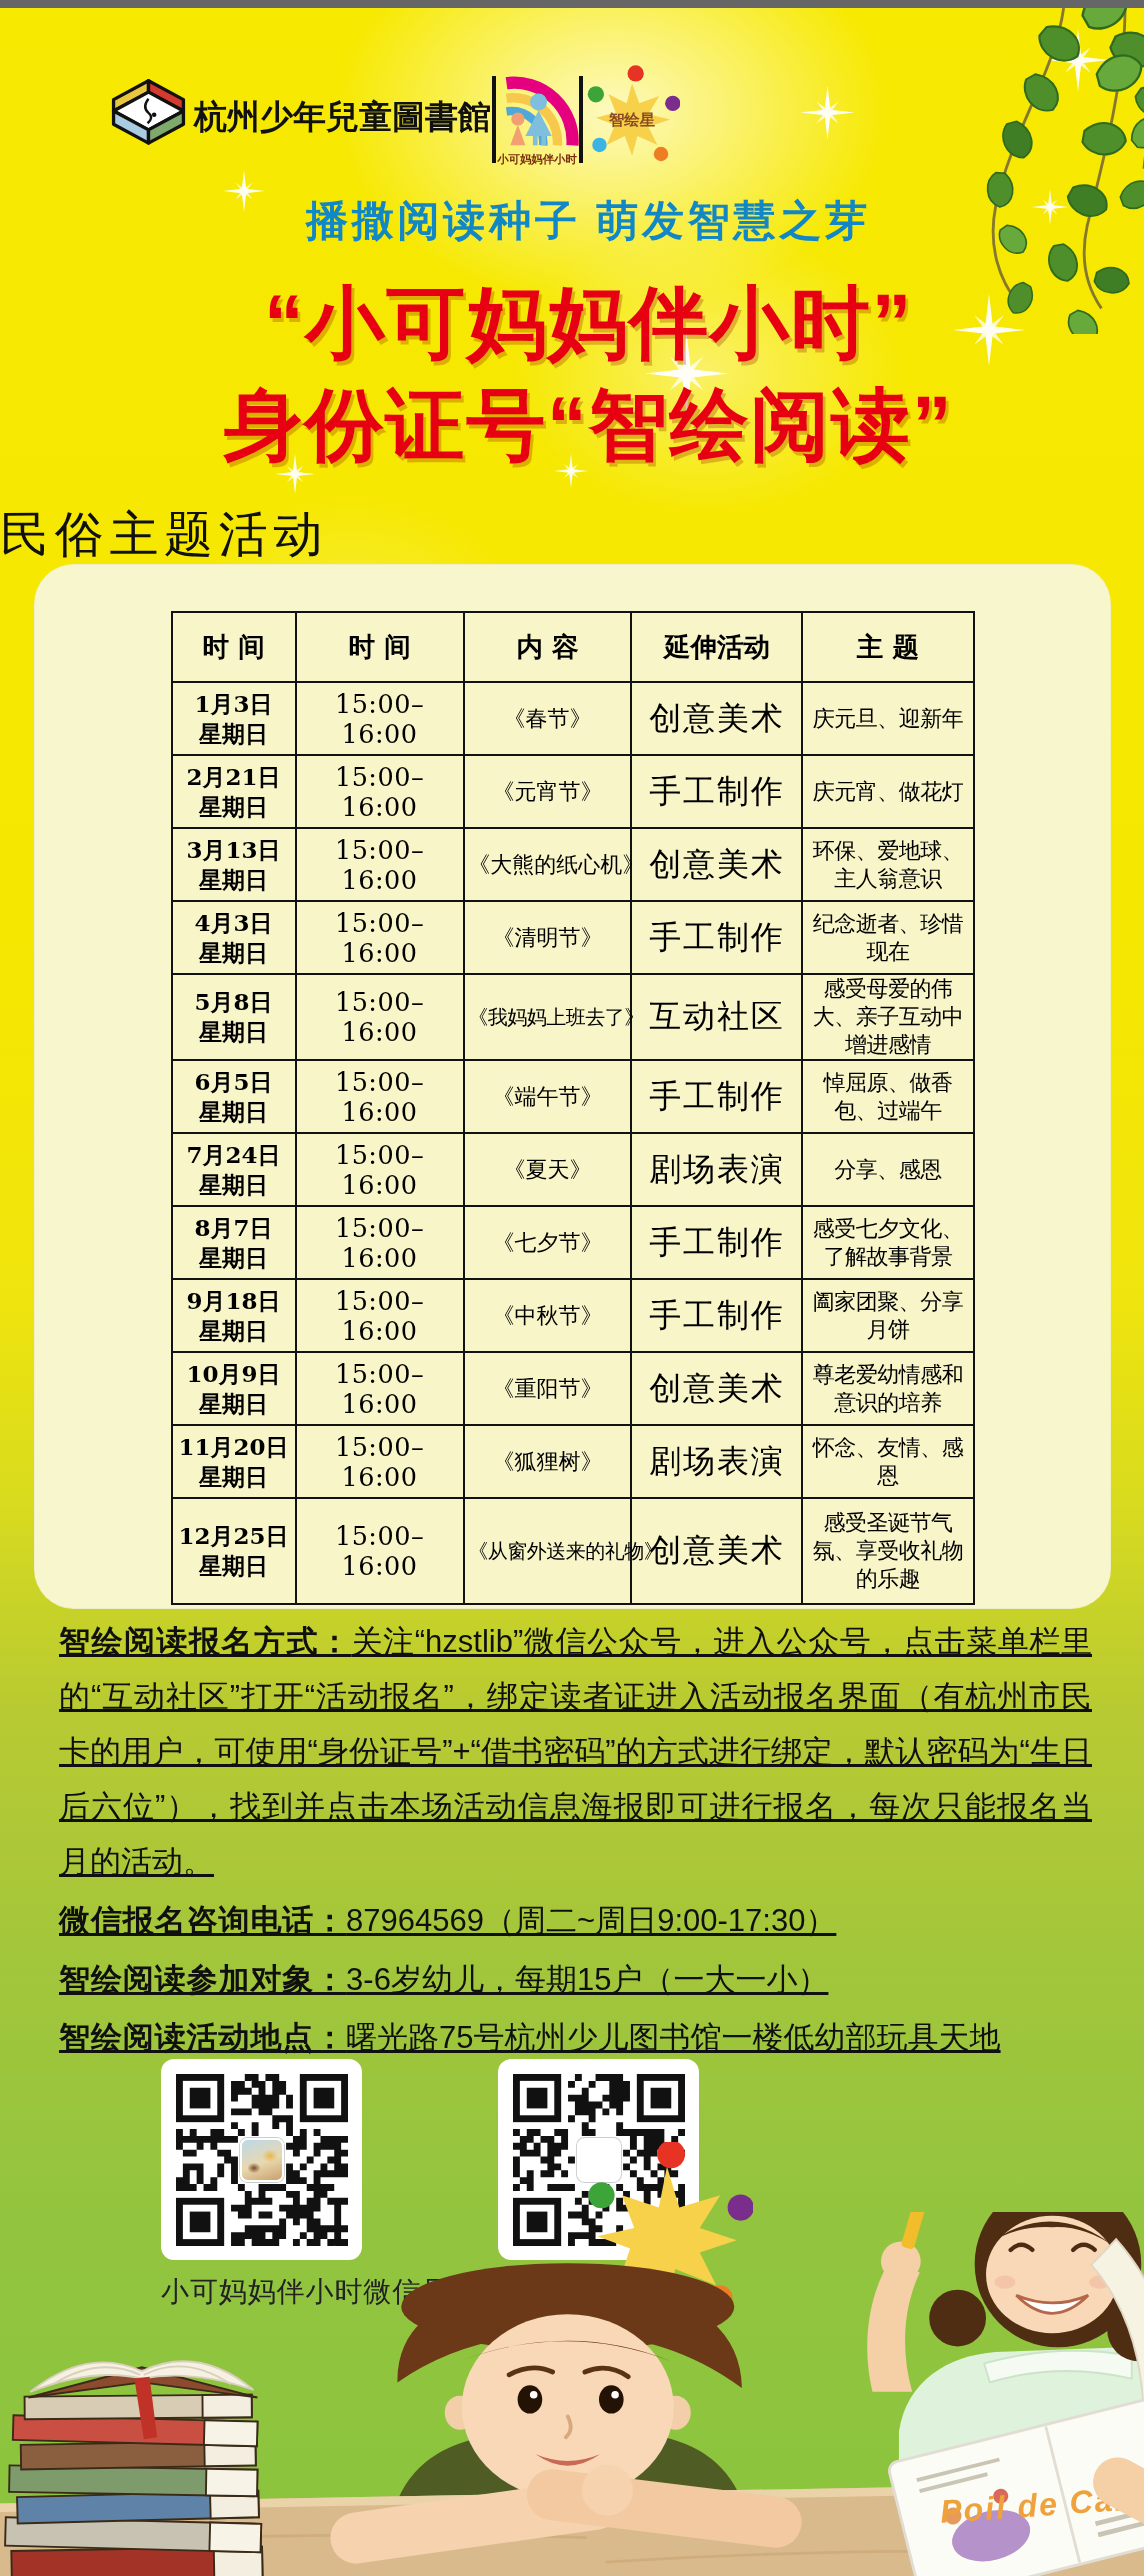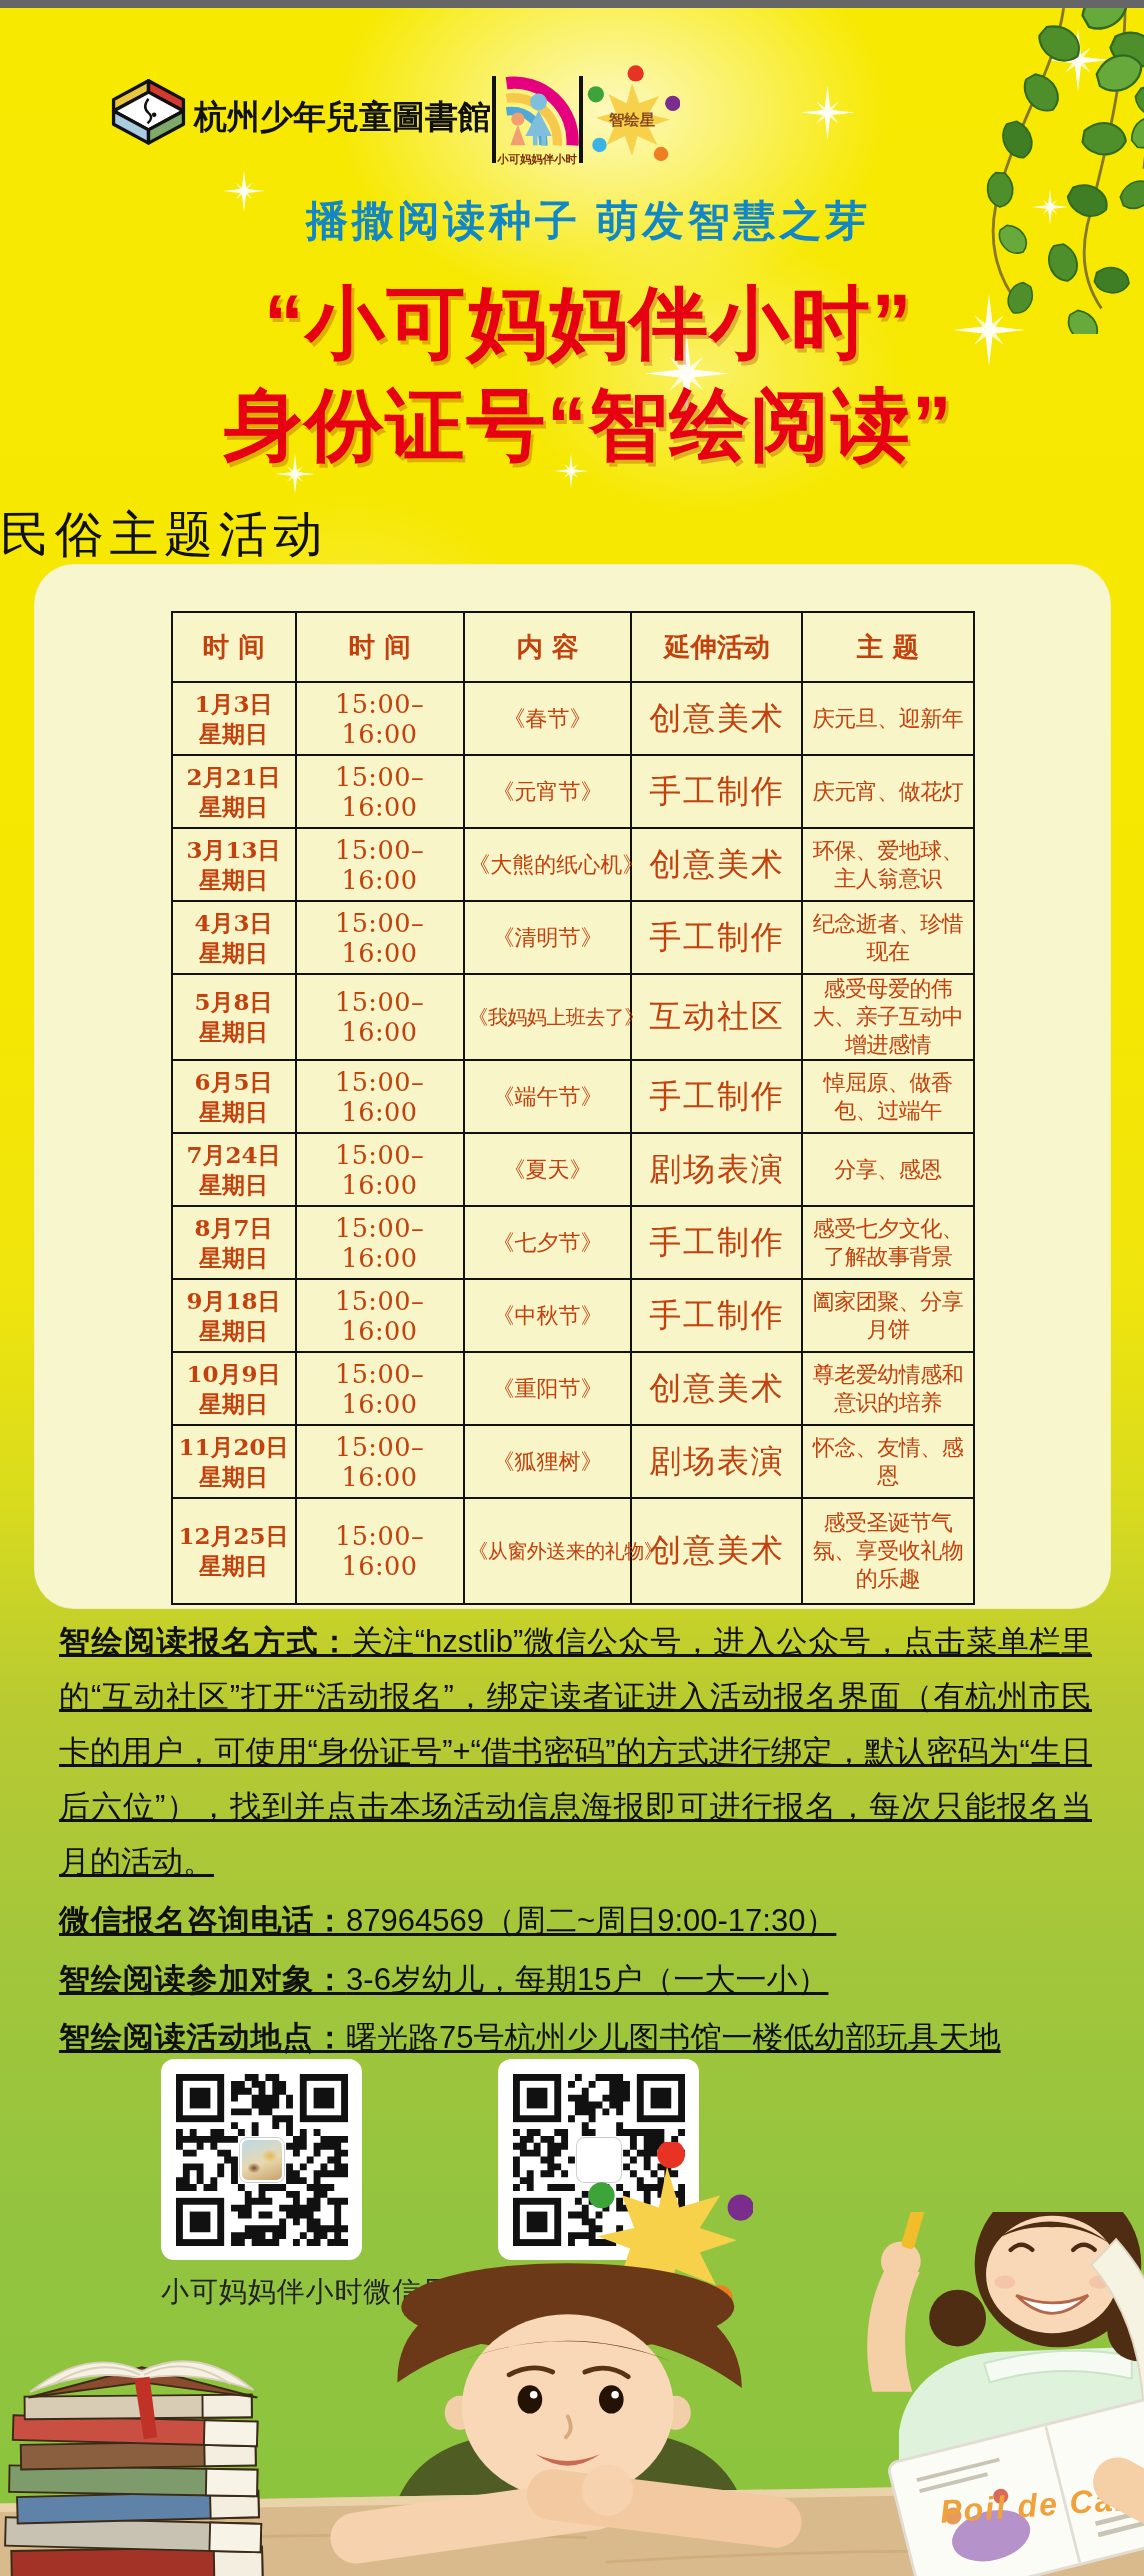--- a/index.html
+++ b/index.html
@@ -27,21 +27,21 @@
   
   .title1,.title2{position:absolute;left:0;width:100%;text-align:center;font-weight:bold;
     color:#E60012;font-size:79px;letter-spacing:1.9px;text-shadow:2.8px 3.8px 0 rgba(150,30,0,.28);}
   .title1{top:263px}.title2{top:365px}
   .subtitle{position:absolute;left:0;top:494px;width:100%;text-align:left;font-weight:normal;
     font-size:49px;color:#101010;letter-spacing:5.7px;}
   
   .panel{position:absolute;left:34px;top:556px;width:1077px;height:1045px;background:#F8F6CC;
     border-radius:40px;box-shadow:0 0 0 0.9px rgba(0,0,0,.03) inset;}
   table.sched{border-collapse:collapse;table-layout:fixed;width:804px;margin:47px auto 0;
-    font-family:"DejaVu Serif","Liberation Serif",serif;color:#c2410c;background:#F8F5C9;}
+    font-family:"DejaVu Serif","Liberation Serif",serif;color:#000000;background:#F8F5C9;}
   table.sched th,table.sched td{border:2.8px solid #121212;text-align:center;vertical-align:middle;padding:0 3.8px;}
   table.sched th{font-size:26.5px;font-weight:bold;height:68px;}
   table.sched tbody tr{height:73px;}
   table.sched tbody tr:last-child{height:106px;}
   th.c1,td.col-date{width:15.2%;}
   th.c2,td.col-time{width:21.0%;}
   th.c3,td.col-content{width:21.0%;}
   th.c4,td.col-activity{width:21.4%;}
   th.c5,td.col-theme{width:21.4%;}
   td.col-date{white-space:pre-line;font-size:23px;line-height:30px;font-weight:600;}

